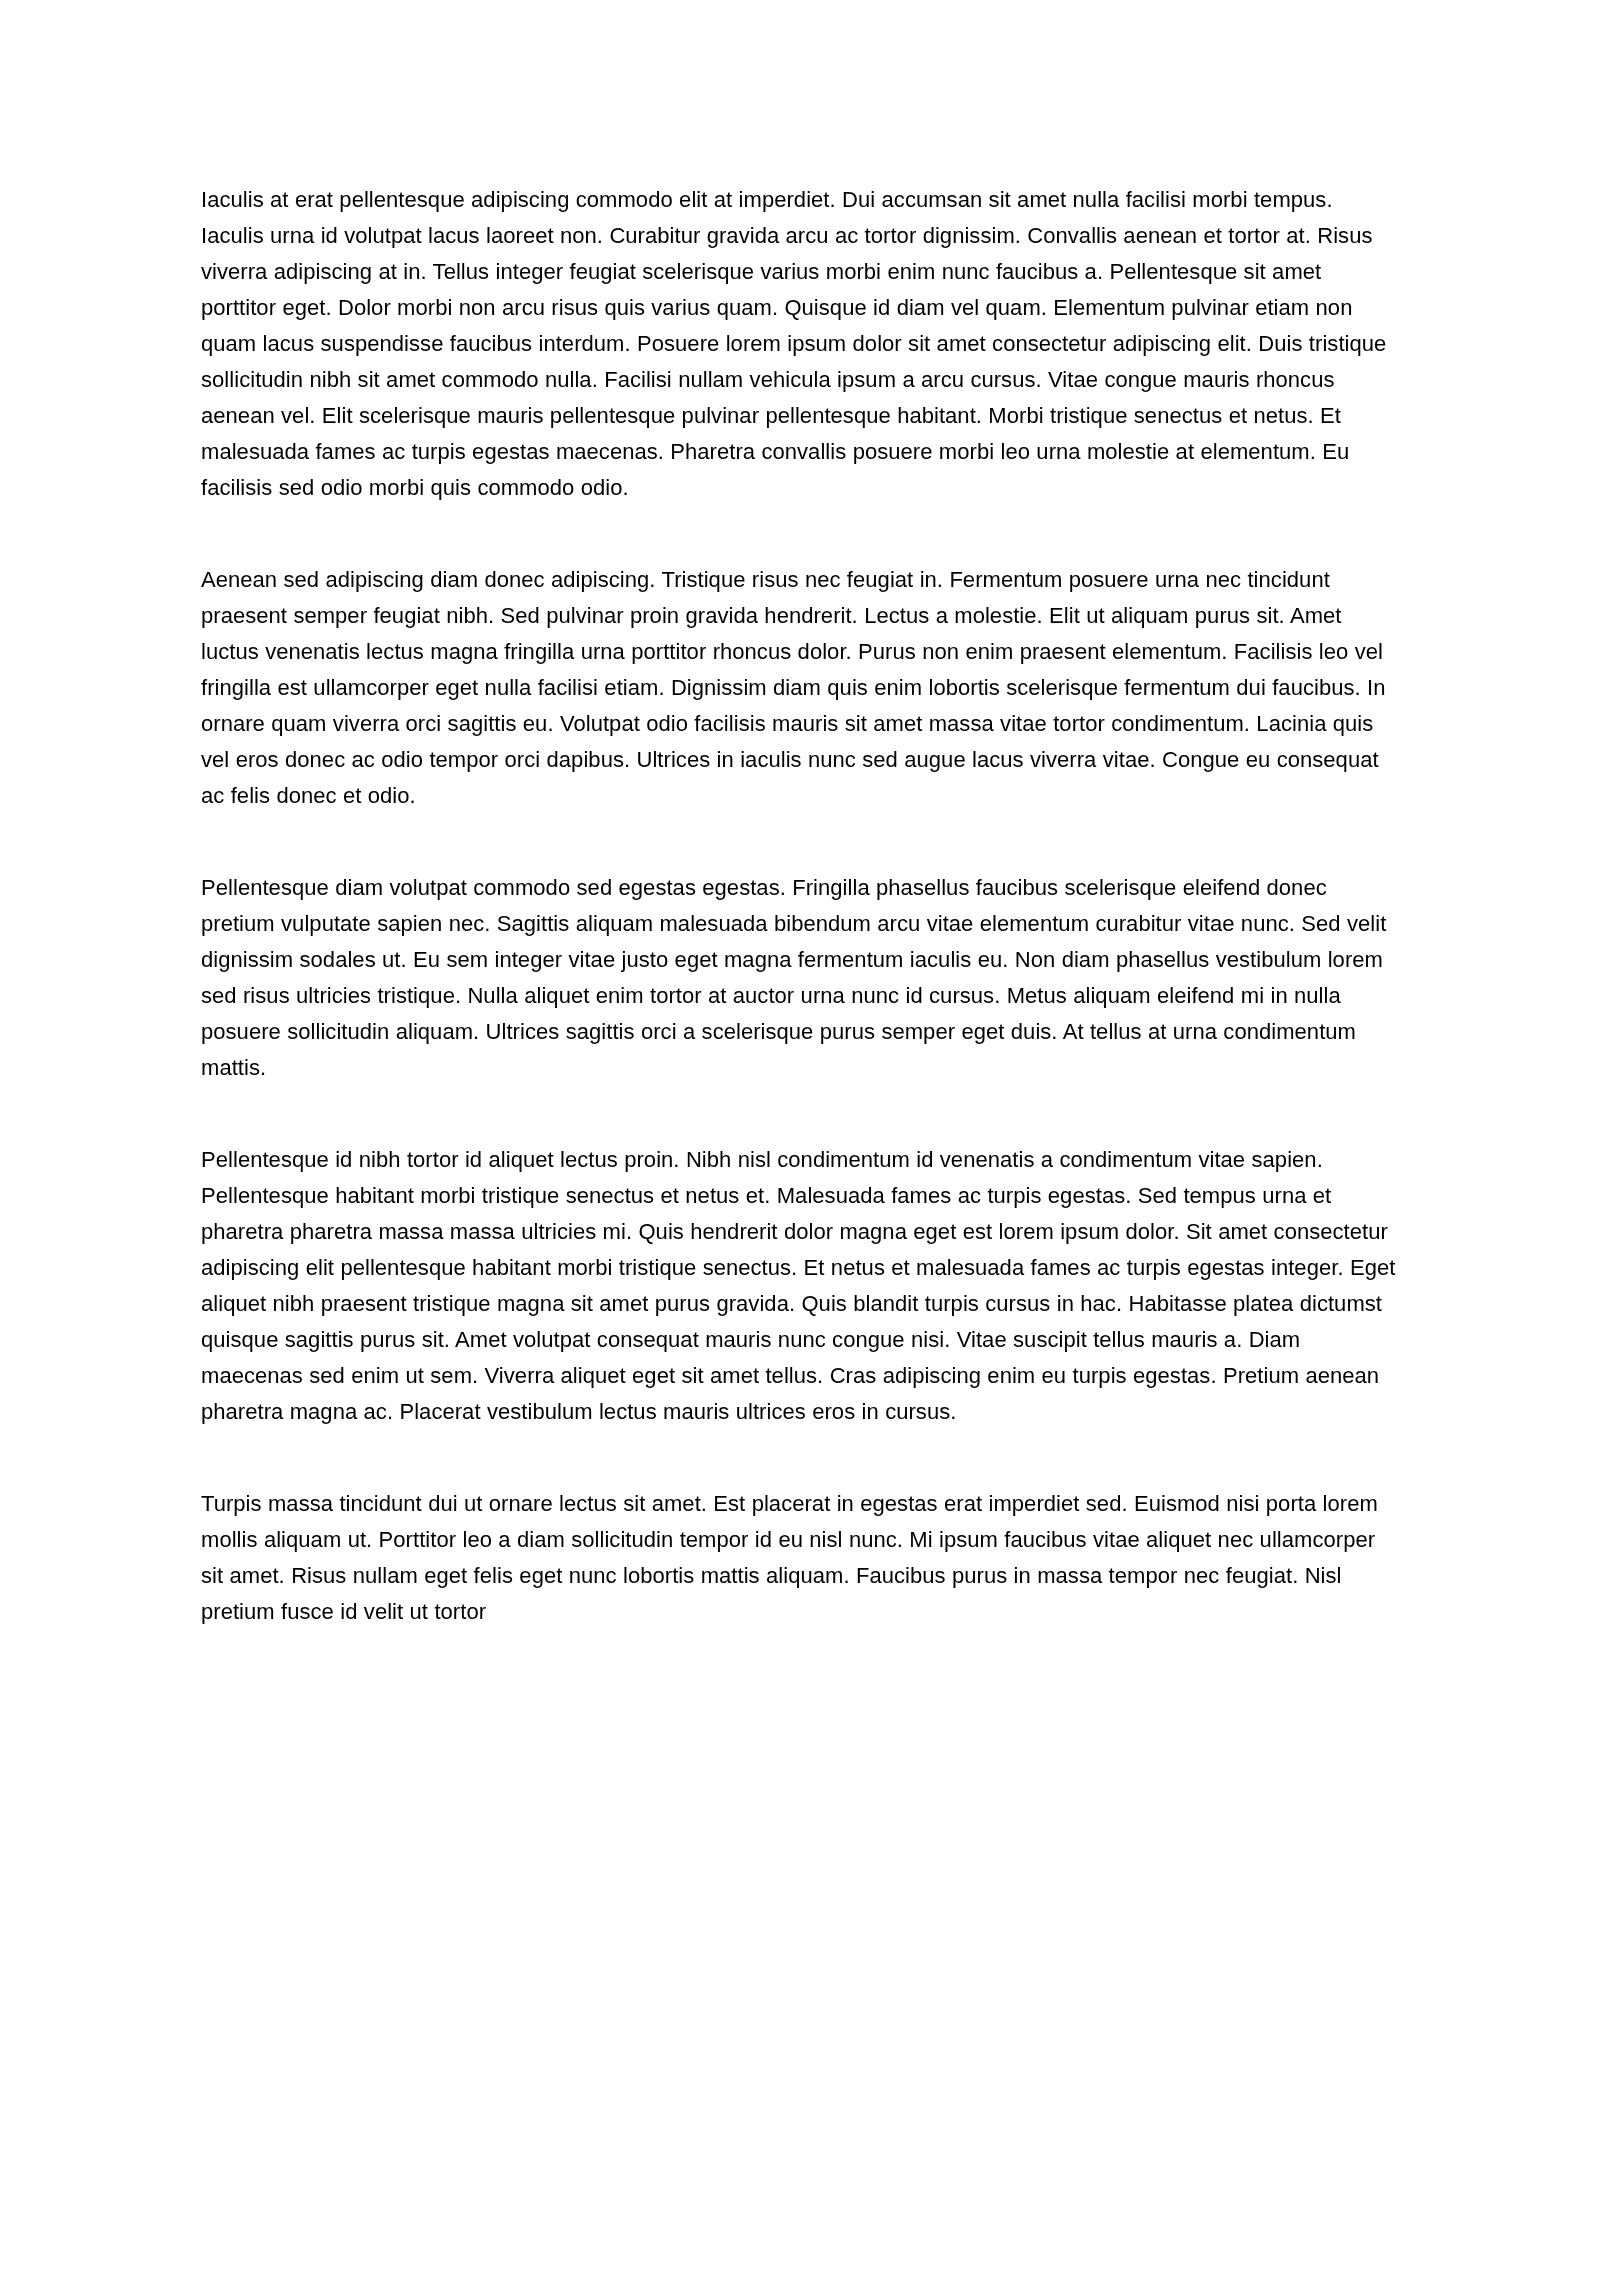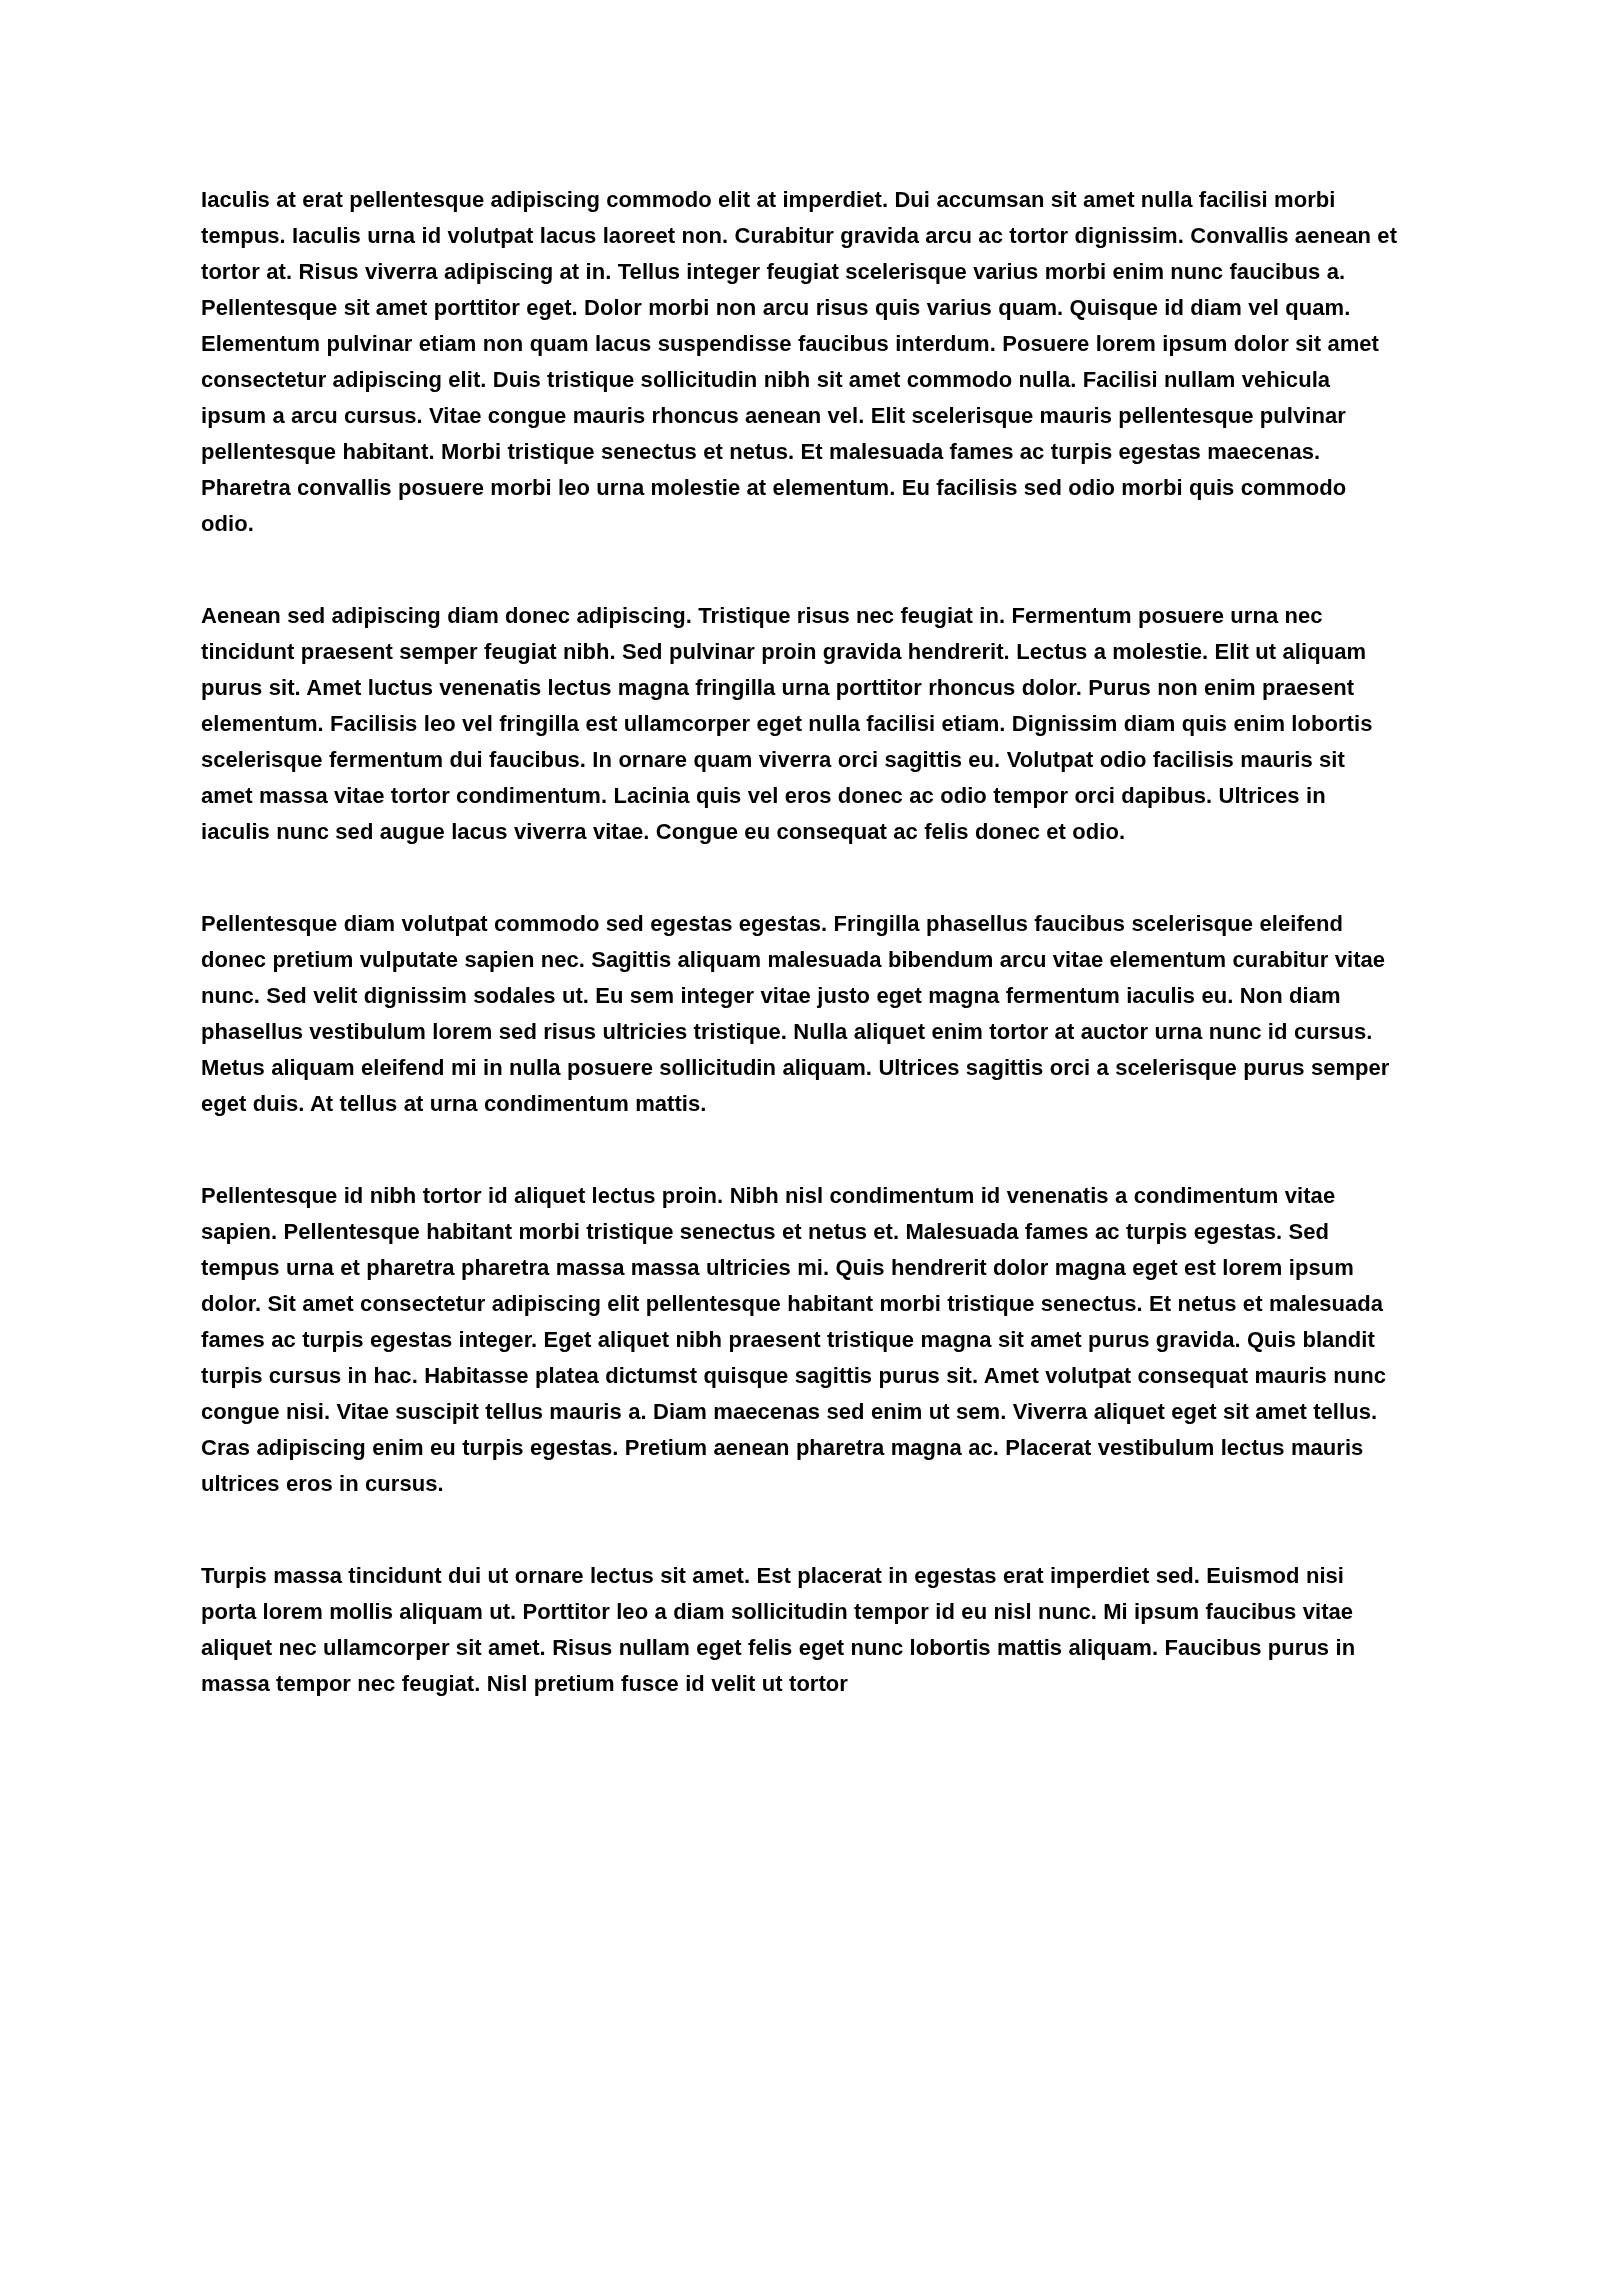--- a/index.html
+++ b/index.html
@@ -12,21 +12,20 @@
     min-height: 2293px;
     font-family: "Liberation Serif", serif;
   }
   .page {
     position: relative;
     width: 1621px;
     min-height: 2293px;
     background: #ffffff;
     box-sizing: border-box;
     padding: 182px 223px 118px 201px;
-    font-weight: bold;
   }
   .doc-body {
     font-family: "Liberation Sans", sans-serif;
     font-size: 22px;
     line-height: 36px;
     color: #000000;
     text-align: left;
   }
   .para {
     margin: 0 0 56px 0;

